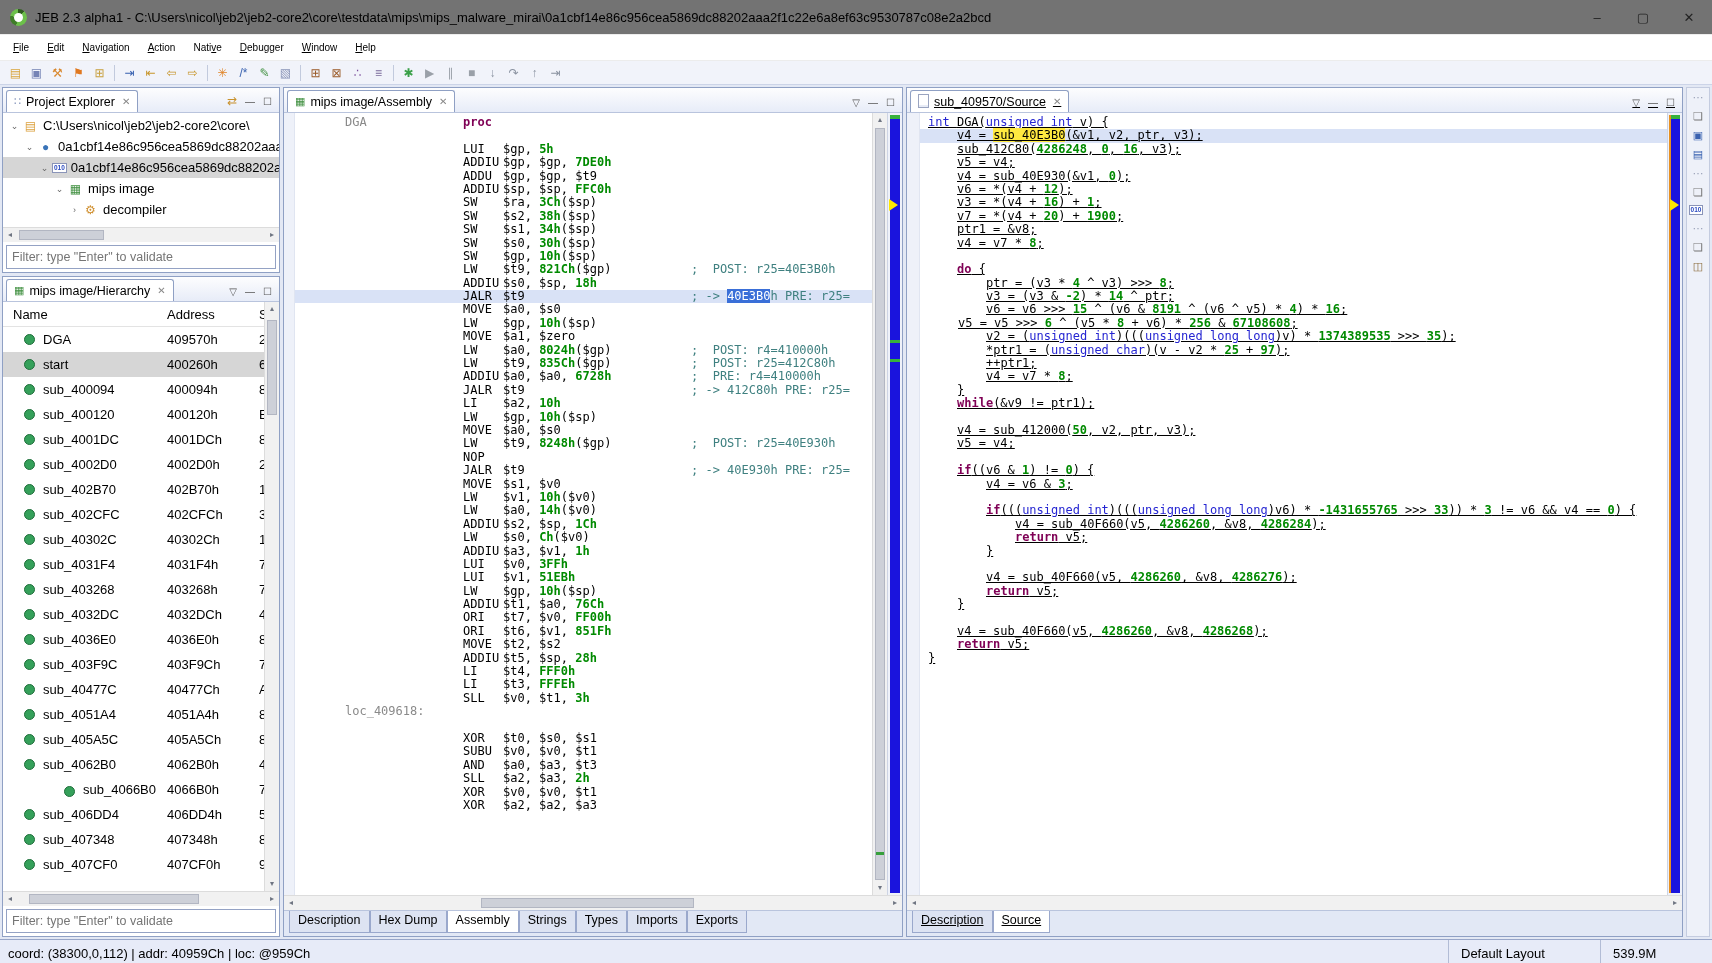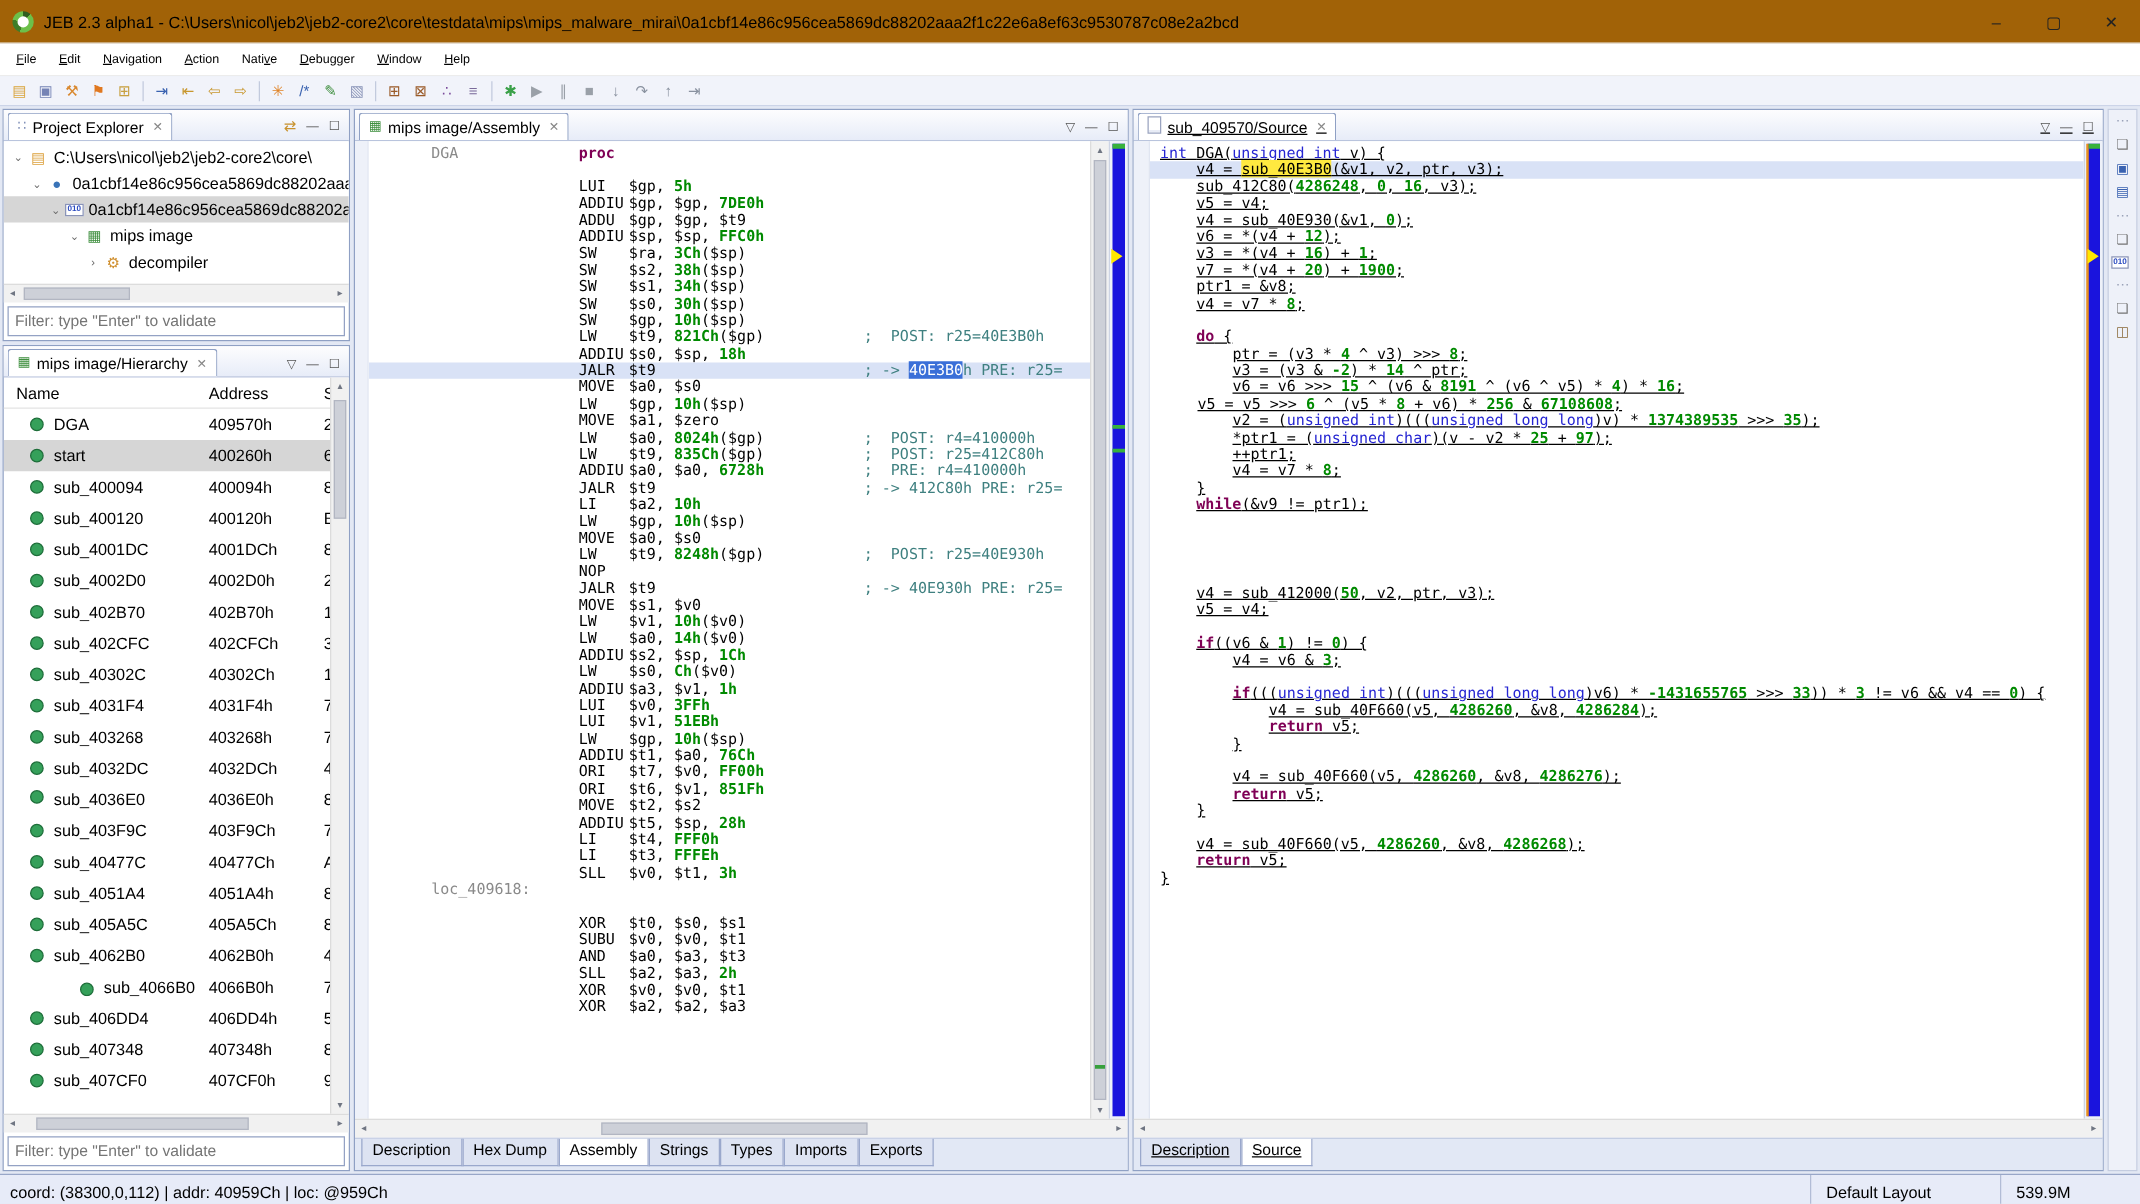--- a/index.html
+++ b/index.html
@@ -1,17 +1,17 @@
 <!DOCTYPE html>
 <html><head>
 <meta charset="utf-8">
 <style>
   html,body{margin:0;padding:0;width:1712px;height:963px;overflow:hidden;
     font-family:"Liberation Sans",sans-serif;background:#e3e8f4;color:#000;}
-  .titlebar{height:34px;background:#a16207;display:flex;align-items:center;border-bottom:1px solid #ededed;}
+  .titlebar{height:34px;background:#737373;display:flex;align-items:center;border-bottom:1px solid #ededed;}
   .applogo{width:17px;height:17px;border-radius:50%;margin:0 8px 0 10px;
     background:conic-gradient(#2f5e1e 0 12%,#6cc04a 12% 55%,#3f7d28 55% 78%,#6cc04a 78% 100%);position:relative;}
   .applogo:after{content:"";position:absolute;left:4px;top:4px;width:9px;height:9px;border-radius:50%;background:#fff;}
   .apptitle{font-size:13px;white-space:nowrap;overflow:hidden;}
   .wbtns{margin-left:auto;display:flex;height:100%;}
   .wbtn{width:46px;display:flex;align-items:center;justify-content:center;font-size:13px;color:#222;}
   .menubar{height:25px;background:#fff;display:flex;align-items:center;padding-left:4px;border-bottom:1px solid #ececec;}
   .menu-item{padding:3px 9px;font-size:10px;}
   .toolbar{height:23px;background:#f1f3fa;border-bottom:1px solid #ccd4e8;display:flex;align-items:center;padding-left:5px;}
   .tbicon{min-width:21px;text-align:center;font-size:12px;line-height:20px;cursor:default;}
@@ -274,21 +274,21 @@
                 <div class="hcell" style="width: 158px; display: flex; align-items: center;"><span class="fdot"></span>sub_403268</div>
                 <div class="hcell" style="width: 92px; padding-left: 6px;">403268h</div>
                 <div class="hcell" style="flex: 1 1 0%; padding-left: 6px;">7</div>
               </div>
               <div class="hrow">
                 <div class="hcell" style="width: 158px; display: flex; align-items: center;"><span class="fdot"></span>sub_4032DC</div>
                 <div class="hcell" style="width: 92px; padding-left: 6px;">4032DCh</div>
                 <div class="hcell" style="flex: 1 1 0%; padding-left: 6px;">4</div>
               </div>
               <div class="hrow">
-                <div class="hcell" style="width: 158px; display: flex; "><span class="fdot"></span>sub_4036E0</div>
+                <div class="hcell" style="width: 158px; display: flex; align-items: center;"><span class="fdot"></span>sub_4036E0</div>
                 <div class="hcell" style="width: 92px; padding-left: 6px;">4036E0h</div>
                 <div class="hcell" style="flex: 1 1 0%; padding-left: 6px;">8</div>
               </div>
               <div class="hrow">
                 <div class="hcell" style="width: 158px; display: flex; align-items: center;"><span class="fdot"></span>sub_403F9C</div>
                 <div class="hcell" style="width: 92px; padding-left: 6px;">403F9Ch</div>
                 <div class="hcell" style="flex: 1 1 0%; padding-left: 6px;">7</div>
               </div>
               <div class="hrow">
                 <div class="hcell" style="width: 158px; display: flex; align-items: center;"><span class="fdot"></span>sub_40477C</div>
@@ -482,21 +482,21 @@
           <div class="sline" style="padding-left: 66px;">v3 = (v3 &amp; <span class="tk-n">-2</span>) * <span class="tk-n">14</span> ^ ptr;</div>
           <div class="sline" style="padding-left: 66px;">v6 = v6 &gt;&gt;&gt; <span class="tk-n">15</span> ^ (v6 &amp; <span class="tk-n">8191</span> ^ (v6 ^ v5) * <span class="tk-n">4</span>) * <span class="tk-n">16</span>;</div>
           <div class="sline" style="padding-left: 38px;">v5 = v5 &gt;&gt;&gt; <span class="tk-n">6</span> ^ (v5 * <span class="tk-n">8</span> + v6) * <span class="tk-n">256</span> &amp; <span class="tk-n">67108608</span>;</div>
           <div class="sline" style="padding-left: 66px;">v2 = (<span class="tk-t">unsigned int</span>)(((<span class="tk-t">unsigned long long</span>)v) * <span class="tk-n">1374389535</span> &gt;&gt;&gt; <span class="tk-n">35</span>);</div>
           <div class="sline" style="padding-left: 66px;">*ptr1 = (<span class="tk-t">unsigned char</span>)(v - v2 * <span class="tk-n">25</span> + <span class="tk-n">97</span>);</div>
           <div class="sline" style="padding-left: 66px;">++ptr1;</div>
           <div class="sline" style="padding-left: 66px;">v4 = v7 * <span class="tk-n">8</span>;</div>
           <div class="sline" style="padding-left: 37px;">}</div>
           <div class="sline" style="padding-left: 37px;"><span class="tk-k">while</span>(&amp;v9 != ptr1);</div>
           <div class="sline" style="padding-left: 8px;"></div>
-          <div class="sline" style="padding-left: 37px; margin-top: 44px;">v4 = sub_412000(<span class="tk-n">50</span>, v2, ptr, v3);</div>
+          <div class="sline" style="padding-left: 37px;">v4 = sub_412000(<span class="tk-n">50</span>, v2, ptr, v3);</div>
           <div class="sline" style="padding-left: 37px;">v5 = v4;</div>
           <div class="sline" style="padding-left: 8px;"></div>
           <div class="sline" style="padding-left: 37px;"><span class="tk-k">if</span>((v6 &amp; <span class="tk-n">1</span>) != <span class="tk-n">0</span>) {</div>
           <div class="sline" style="padding-left: 66px;">v4 = v6 &amp; <span class="tk-n">3</span>;</div>
           <div class="sline" style="padding-left: 8px;"></div>
           <div class="sline" style="padding-left: 66px;"><span class="tk-k">if</span>(((<span class="tk-t">unsigned int</span>)(((<span class="tk-t">unsigned long long</span>)v6) * <span class="tk-n">-1431655765</span> &gt;&gt;&gt; <span class="tk-n">33</span>)) * <span class="tk-n">3</span> != v6 &amp;&amp; v4 == <span class="tk-n">0</span>) {</div>
           <div class="sline" style="padding-left: 95px;">v4 = sub_40F660(v5, <span class="tk-n">4286260</span>, &amp;v8, <span class="tk-n">4286284</span>);</div>
           <div class="sline" style="padding-left: 95px;"><span class="tk-k">return</span> v5;</div>
           <div class="sline" style="padding-left: 66px;">}</div>
           <div class="sline" style="padding-left: 8px;"></div>

